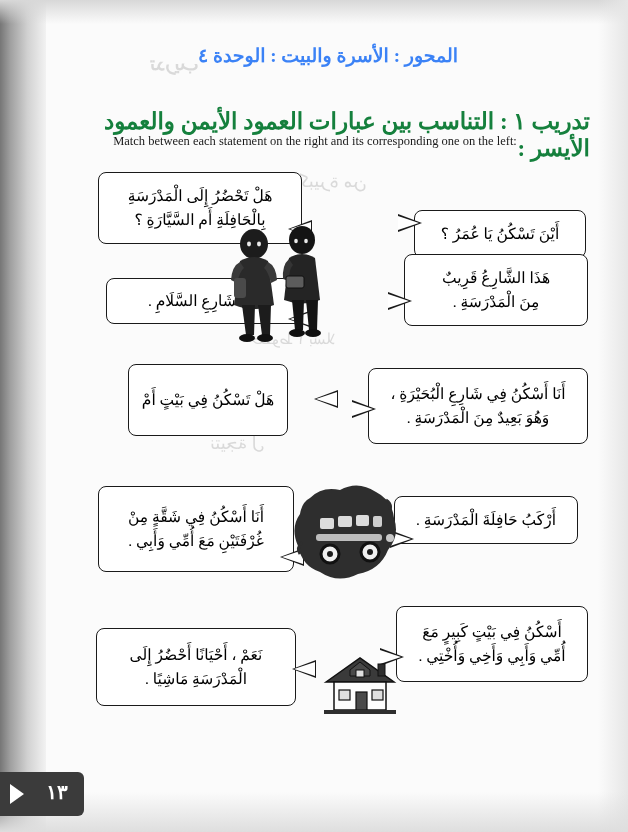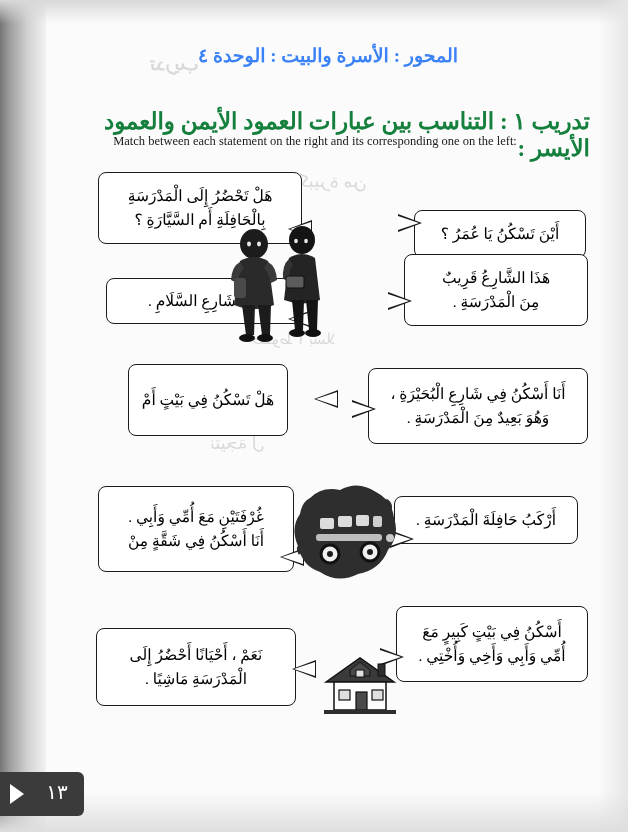--- a/index.html
+++ b/index.html
@@ -170,21 +170,21 @@
     border-bottom: 10px solid transparent;
     border-left: 14px solid #ffffff;
   }
   #page-number {
     position: absolute;
     left: 34px;
     top: 8px;
     width: 46px;
     color: #ffffff;
     font-size: 20px;
-    font-weight: normal;
+    font-weight: bold;
     text-align: center;
     direction: rtl;
   }
 
   
   .illus { position: absolute; }
 
   
   #illus-students { left: 216px; top: 216px; width: 120px; height: 130px; }
 
@@ -259,22 +259,22 @@
     <span>
       <span>أَنَا أَسْكُنُ فِي شَارِعِ الْبُحَيْرَةِ ،</span>
       <span>وَهُوَ بَعِيدٌ مِنَ الْمَدْرَسَةِ .</span>
     </span>
   </div>
   <div class="tail tail-right-o" style="left:352px; top:400px;"></div>
   <div class="tail tail-right-i" style="left:352px; top:402px;"></div>
 
   <div class="bubble" style="left:98px; top:486px; width:196px; height:86px;">
     <span>
+      <span>أَنَا أَسْكُنُ فِي شَقَّةٍ مِنْ</span>
       <span>غُرْفَتَيْنِ مَعَ أُمِّي وَأَبِي .</span>
-      <span>أَنَا أَسْكُنُ فِي شَقَّةٍ مِنْ</span>
     </span>
   </div>
   <div class="tail tail-left-o" style="left:280px; top:548px;"></div>
   <div class="tail tail-left-i" style="left:282px; top:550px;"></div>
 
   <div class="bubble" style="left:394px; top:496px; width:184px; height:48px;">
     <span>
       <span>أَرْكَبُ حَافِلَةَ الْمَدْرَسَةِ .</span>
     </span>
   </div>

